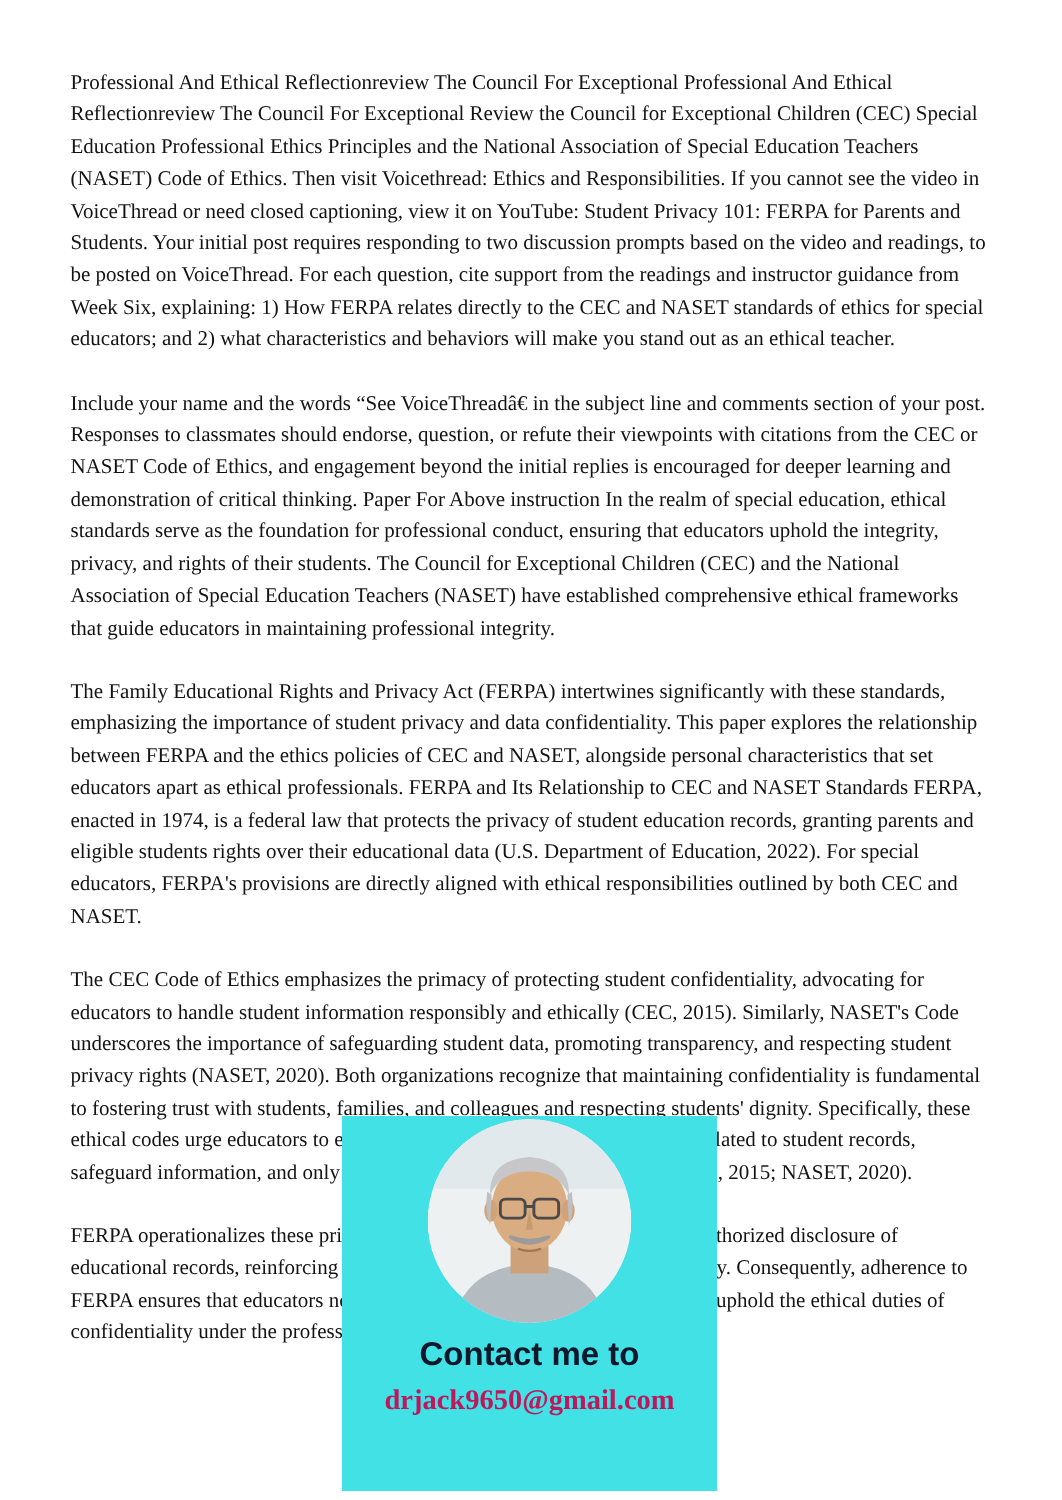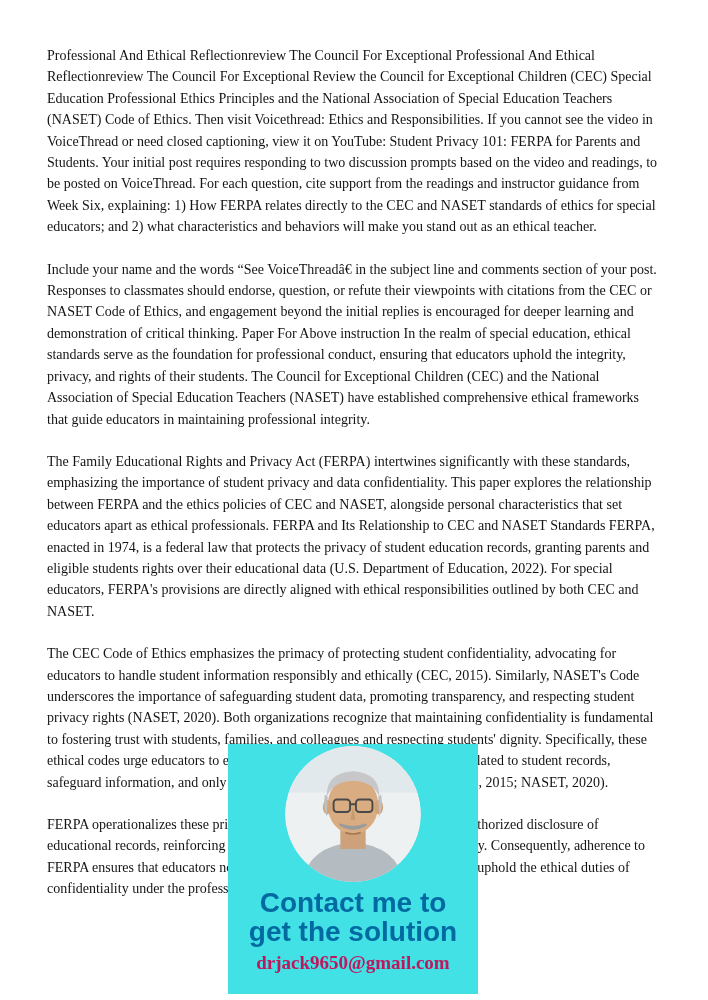--- a/index.html
+++ b/index.html
@@ -43,23 +43,23 @@
     border-radius: 50%;
     overflow: hidden;
     margin-top: 2px;
     flex: 0 0 auto;
   }
   .avatar-circle svg { display: block; }
   .contact-msg-block { margin-top: 6px; text-align: center; }
   .contact-msg {
     font-family: "Liberation Sans", sans-serif;
     font-weight: 700;
-    font-size: 28px;
+    font-size: 22px;
     line-height: 29px;
-    color: #0369a1;
+    color: #0f172a;
     text-align: center;
   }
   .contact-email {
     font-family: "Liberation Serif", serif;
     font-weight: 700;
     font-size: 19px;
     color: #be185d;
     margin-top: 6px;
     text-align: center;
   }
@@ -111,20 +111,19 @@
 
           <path d="M57 81 Q70 89 83 81 Q70 86 57 81 Z" fill="#9b9b9b" stroke="#9b9b9b" stroke-width="2.5" stroke-linejoin="round"></path>
 
           <path d="M62 89 Q70 92 78 89" fill="none" stroke="#a3744f" stroke-width="1.5"></path>
         </g>
       </svg>
     </div>
 
     <div class="contact-msg-block">
       <div class="contact-msg">Contact me to</div>
-      <div class="contact-msg">get the solution</div>
     </div>
 
     <div class="contact-email">drjack9650@gmail.com</div>
 
   </div>
 
 </div>
 
 </body></html>

